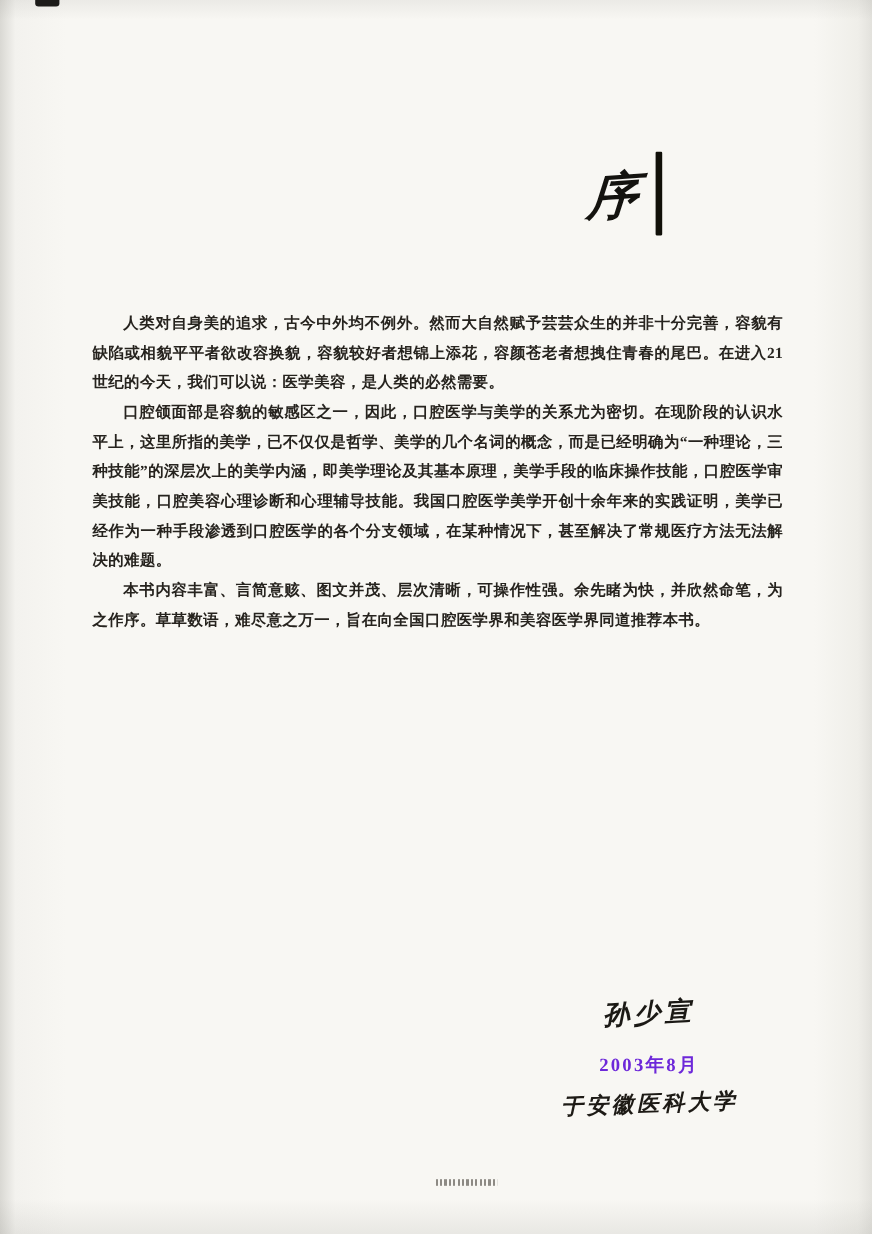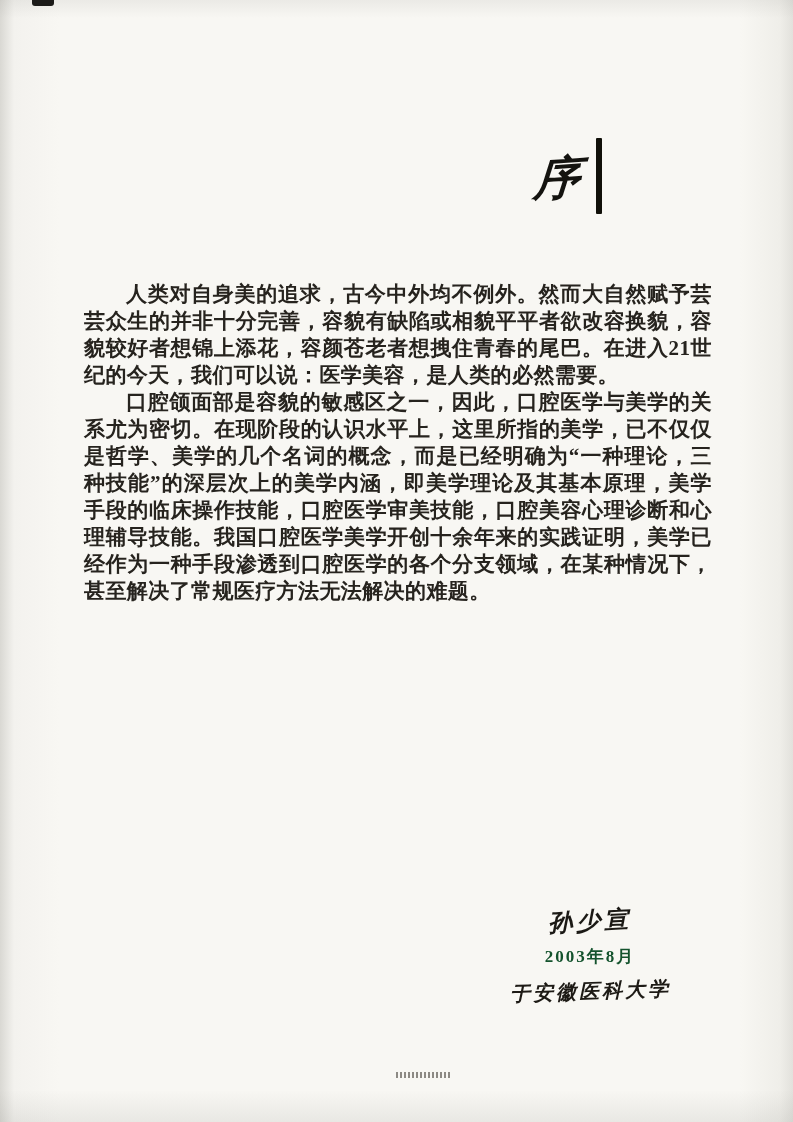--- a/index.html
+++ b/index.html
@@ -64,21 +64,21 @@
     height: 76px;
     background: #111009;
     border-radius: 1px;
   }
   
   .body-text {
     position: absolute;
     top: 281px;
     left: 84px;
     width: 628px;
-    font-size: 21px;
+    font-size: 14px;
     line-height: 27px;
     color: #26231e;
     text-align: justify;
     font-weight: 600;
     letter-spacing: 0.4px;
   }
   .body-text p {
     margin: 0;
     text-indent: 2em;
   }
@@ -94,25 +94,25 @@
   .signature-name {
     font-size: 24px;
     font-style: italic;
     font-weight: bold;
     letter-spacing: 4px;
     transform: rotate(-3deg);
     display: inline-block;
     color: #1b1915;
   }
   .signature-date {
-    margin-top: 8px;
+    margin-top: 20px;
     font-size: 17px;
     font-weight: 600;
     letter-spacing: 2px;
-    color: #14532d;
+    color: #6d28d9;
   }
   .signature-place {
     margin-top: 10px;
     font-size: 20px;
     font-style: italic;
     font-weight: bold;
     letter-spacing: 3px;
     transform: rotate(-2deg);
     display: inline-block;
     color: #1d1a15;
@@ -138,20 +138,21 @@
   <div class="corner-speck"></div>
 
   <div class="title-block">
     <div class="preface-title">序</div>
     <div class="title-bar"></div>
   </div>
 
   <div class="body-text">
     <p>人类对自身美的追求，古今中外均不例外。然而大自然赋予芸芸众生的并非十分完善，容貌有缺陷或相貌平平者欲改容换貌，容貌较好者想锦上添花，容颜苍老者想拽住青春的尾巴。在进入21世纪的今天，我们可以说：医学美容，是人类的必然需要。</p>
     <p>口腔颌面部是容貌的敏感区之一，因此，口腔医学与美学的关系尤为密切。在现阶段的认识水平上，这里所指的美学，已不仅仅是哲学、美学的几个名词的概念，而是已经明确为“一种理论，三种技能”的深层次上的美学内涵，即美学理论及其基本原理，美学手段的临床操作技能，口腔医学审美技能，口腔美容心理诊断和心理辅导技能。我国口腔医学美学开创十余年来的实践证明，美学已经作为一种手段渗透到口腔医学的各个分支领域，在某种情况下，甚至解决了常规医疗方法无法解决的难题。</p>
+    <p>本书内容丰富、言简意赅、图文并茂、层次清晰，可操作性强。余先睹为快，并欣然命笔，为之作序。草草数语，难尽意之万一，旨在向全国口腔医学界和美容医学界同道推荐本书。</p>
   </div>
 
   <div class="signature-block">
     <div>
       <span class="signature-name">孙少宣</span>
     </div>
     <div class="signature-date">2003年8月</div>
     <div>
       <span class="signature-place">于安徽医科大学</span>
     </div>

